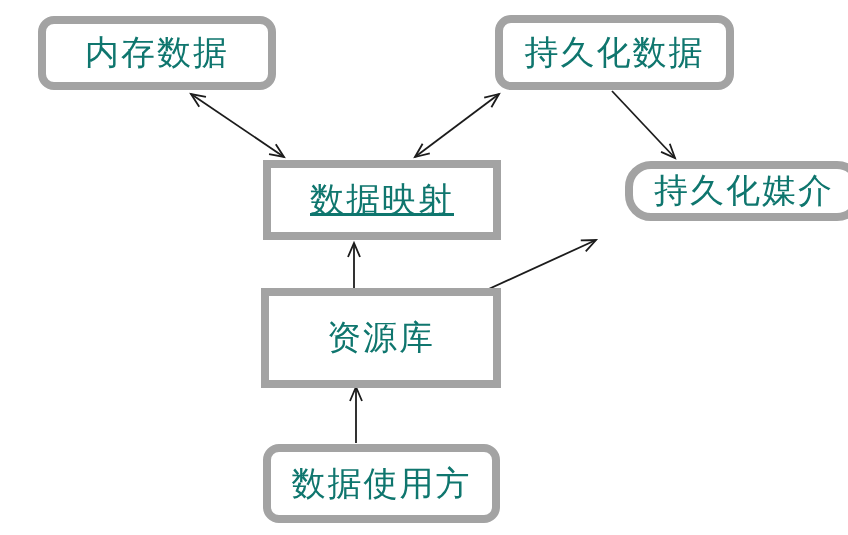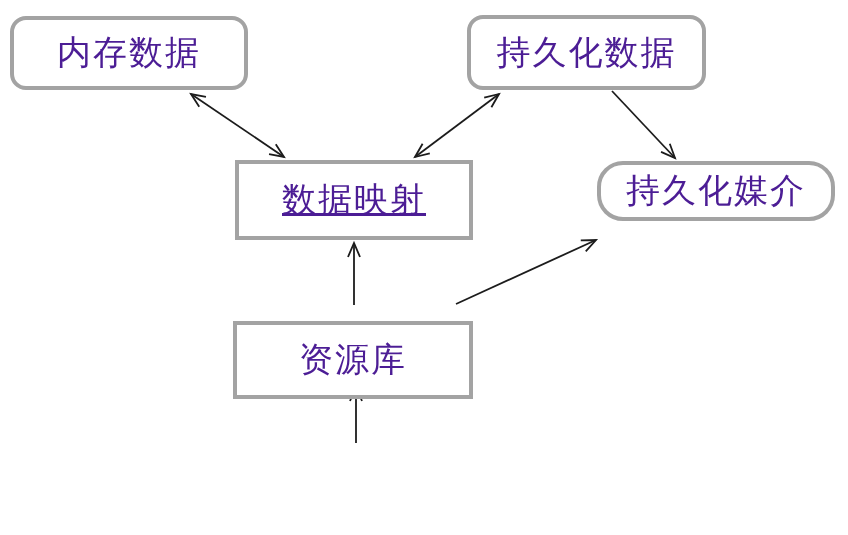--- a/index.html
+++ b/index.html
@@ -24,35 +24,36 @@
     z-index: 1;
   }
   .node {
     position: absolute;
     z-index: 2;
     box-sizing: border-box;
     display: flex;
     align-items: center;
     justify-content: center;
     background: #ffffff;
-    border: 4px solid #a3a3a3;
-    color: #4c1d95;
+    border: 8px solid #a3a3a3;
+    color: #0f766e;
     font-size: 34px;
     letter-spacing: 2px;
     white-space: nowrap;
+    margin-left: 28px;
   }
   .node.rounded {
     border-radius: 16px;
   }
   
   #n-memory      { left: 10px;  top: 16px;  width: 238px; height: 74px; }
   #n-persisted   { left: 467px; top: 15px;  width: 239px; height: 75px; }
   #n-mapper      { left: 235px; top: 160px; width: 238px; height: 80px; text-decoration: underline; }
   #n-medium      { left: 597px; top: 161px; width: 238px; height: 60px; border-radius: 26px; }
-  #n-repository  { left: 233px; top: 321px; width: 240px; height: 78px; justify-content: center; }
+  #n-repository  { left: 233px; top: 288px; width: 240px; height: 100px; justify-content: center; }
   #n-consumer    { left: 235px; top: 444px; width: 237px; height: 79px; }
 </style>
 </head>
 <body>
 
 <div class="canvas">
 
   <svg class="edges-layer" width="848" height="535" viewBox="0 0 848 535" xmlns="http://www.w3.org/2000/svg">
     <defs>
       <marker id="arrow" viewBox="0 0 20 16" refX="16" refY="8" markerWidth="20" markerHeight="16" markerUnits="userSpaceOnUse" orient="auto-start-reverse">
@@ -80,14 +81,17 @@
   </div>
 
   <div id="n-medium" class="node rounded">
     <span>持久化媒介</span>
   </div>
 
   <div id="n-repository" class="node">
     <span>资源库</span>
   </div>
 
+  <div id="n-consumer" class="node rounded">
+    <span>数据使用方</span>
+  </div>
 
 </div>
 
 </body></html>

